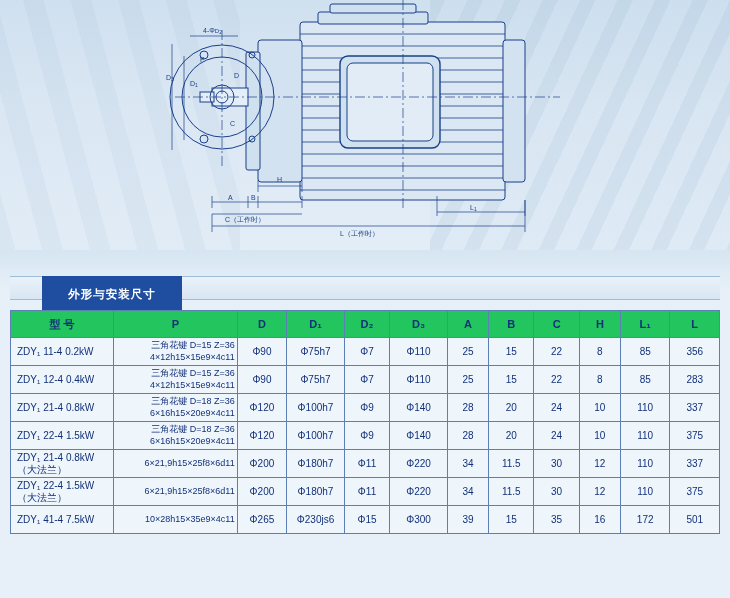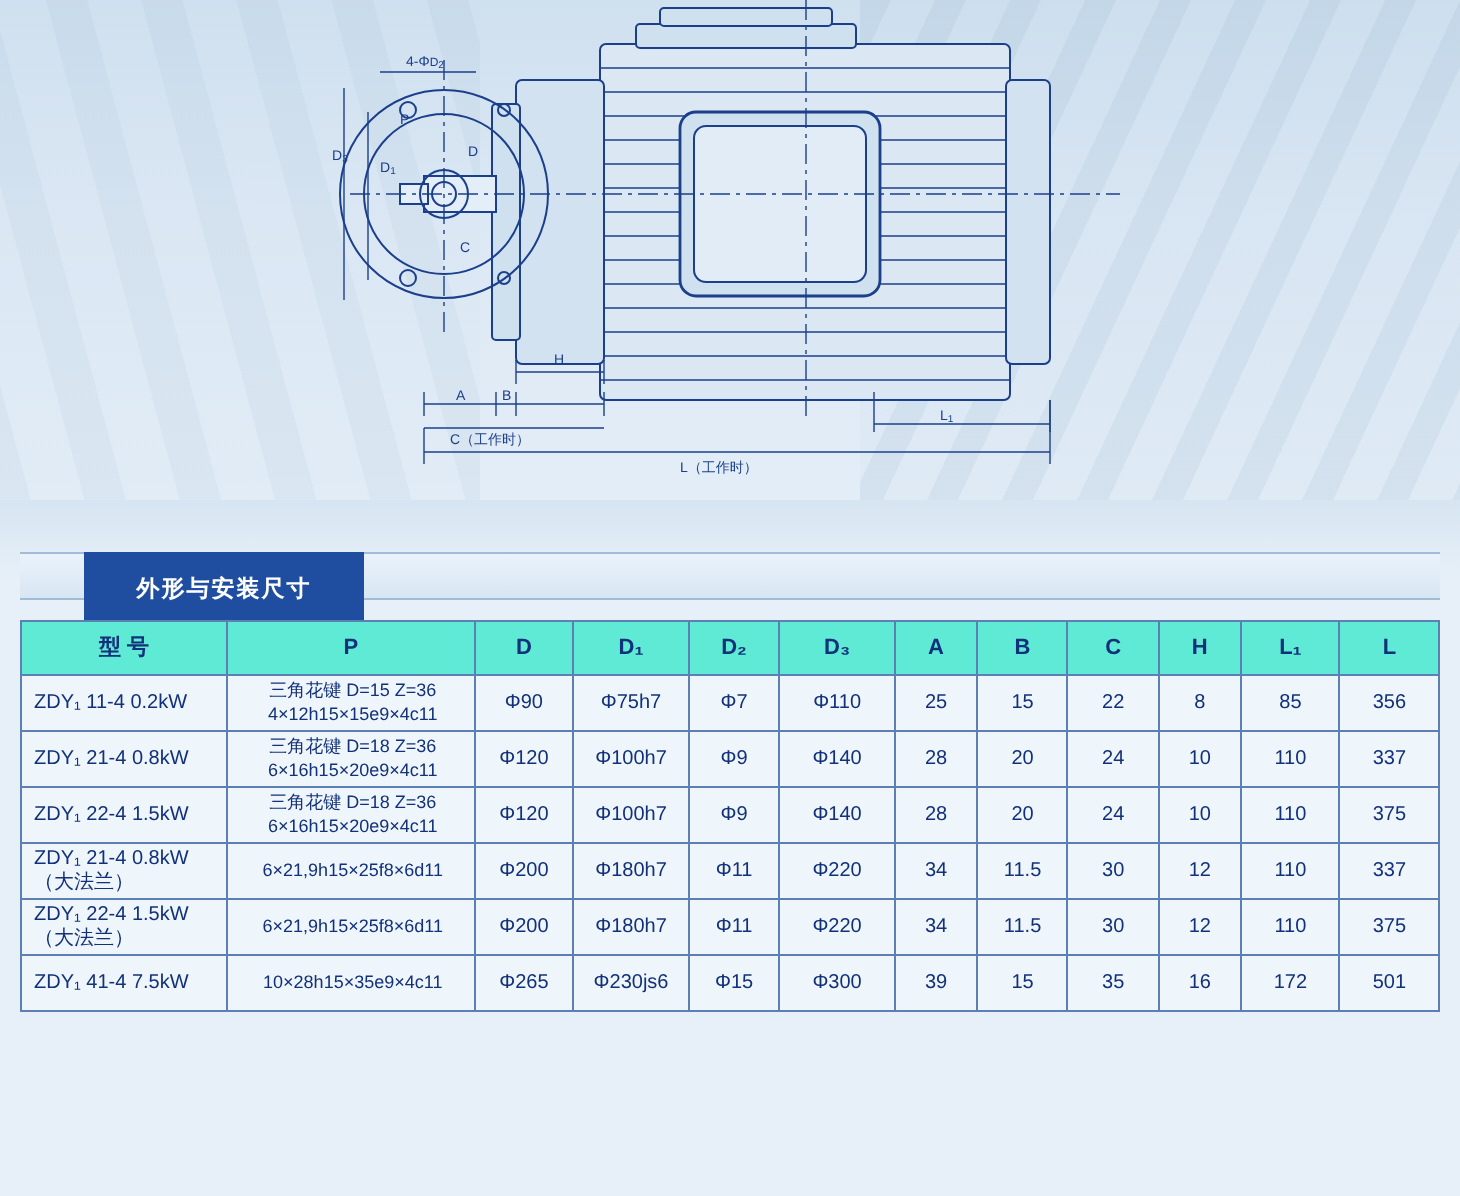--- a/index.html
+++ b/index.html
@@ -44,25 +44,25 @@
   th,td{
     border:1px solid #5c7fb4;
     font-size:10px;
     color:#12317a;
     text-align:center;
     padding:0 2px;
     background:#eef5fb;
     line-height:1.15;
   }
   thead th{
-    height:26px;font-size:11px;font-weight:bold;background:#5eead4;
+    height:26px;font-size:11px;font-weight:bold;background:#22c55e;
   }
   tbody tr{height:28px;}
   td.model{text-align:left;padding-left:6px;font-size:10px;white-space:pre-line;}
-  td.pcell{text-align:center;padding-left:4px;font-size:9px;line-height:1.25;}
+  td.pcell{text-align:right;padding-left:4px;font-size:9px;line-height:1.25;}
 </style>
 </head>
 <body>
 
 <div class="bg-wash">
   <div class="b1"></div>
     <div class="b2"></div>
     <div class="b3"></div>
   <div class="b4"></div>
     <div class="b5"></div>
@@ -203,20 +203,37 @@
           <td>Φ7</td>
           <td>Φ110</td>
           <td>25</td>
           <td>15</td>
           <td>22</td>
           <td>8</td>
           <td>85</td>
           <td>356</td>
         </tr>
         <tr>
+          <td class="model">ZDY₁ 12-4  0.4kW</td>
+          <td class="pcell">
+            <div>三角花键 D=15  Z=36</div>
+            <div>4×12h15×15e9×4c11</div>
+          </td>
+          <td>Φ90</td>
+          <td>Φ75h7</td>
+          <td>Φ7</td>
+          <td>Φ110</td>
+          <td>25</td>
+          <td>15</td>
+          <td>22</td>
+          <td>8</td>
+          <td>85</td>
+          <td>283</td>
+        </tr>
+        <tr>
           <td class="model">ZDY₁ 21-4  0.8kW</td>
           <td class="pcell">
             <div>三角花键 D=18  Z=36</div>
             <div>6×16h15×20e9×4c11</div>
           </td>
           <td>Φ120</td>
           <td>Φ100h7</td>
           <td>Φ9</td>
           <td>Φ140</td>
           <td>28</td>

